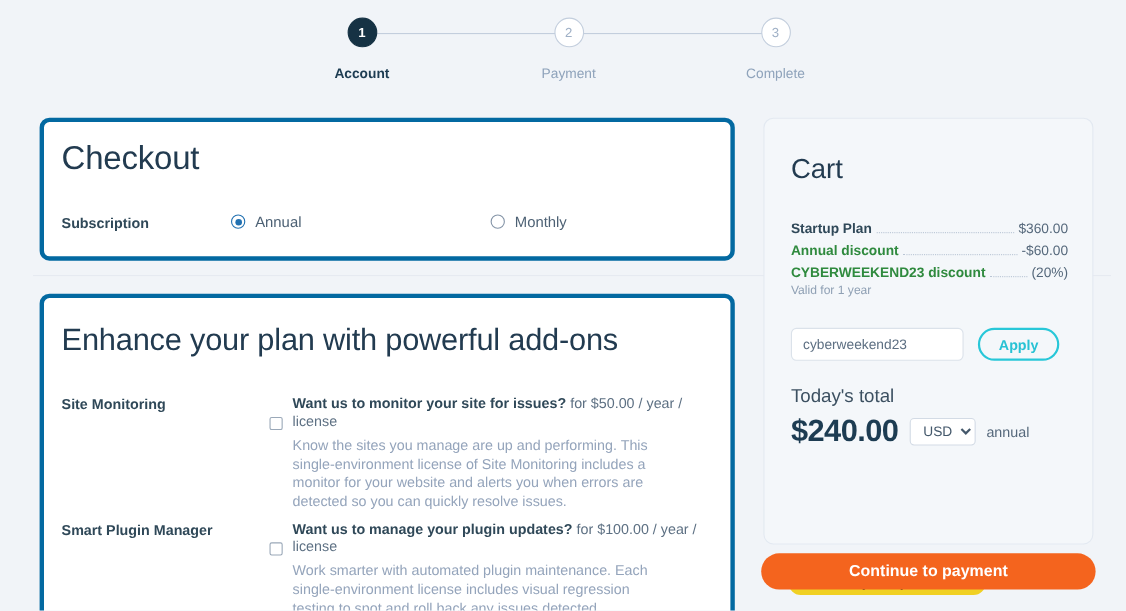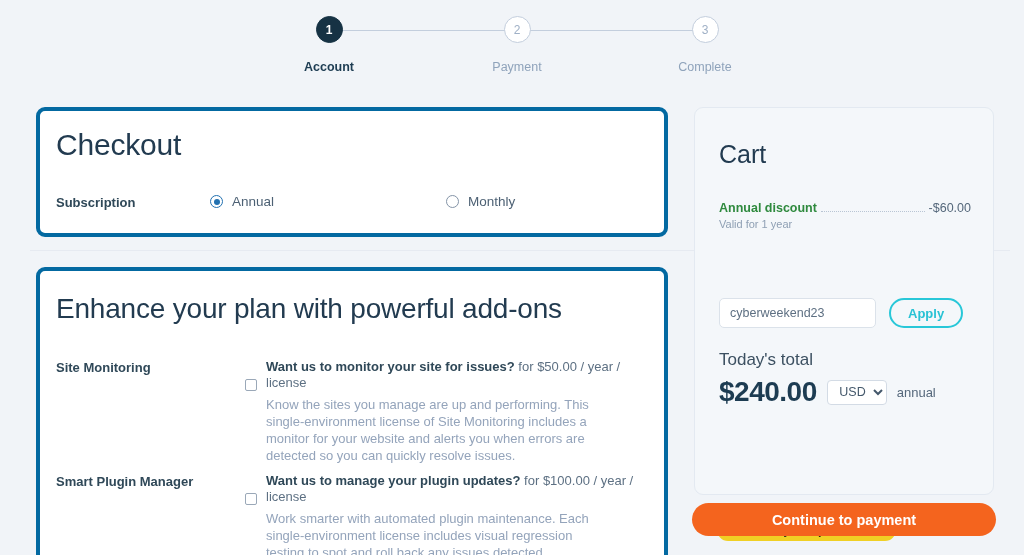--- a/index.html
+++ b/index.html
@@ -370,27 +370,37 @@
       </span>
     </div>
     <div class="addon-desc">Work smarter with automated plugin maintenance. Each single-environment license includes visual regression testing to spot and roll back any issues detected.</div>
   </div>
 </div>
 
 <div id="cart-panel">
   <div class="cart-title">Cart</div>
 
   <div class="cart-lines">
+    <div class="cart-line plan">
+      <span class="cl-name">Startup Plan</span>
+      <span class="cl-leader"></span>
+      <span class="cl-val">$360.00</span>
+    </div>
 
     <div class="cart-line discount">
       <span class="cl-name">Annual discount</span>
       <span class="cl-leader"></span>
       <span class="cl-val">-$60.00</span>
     </div>
 
+    <div class="cart-line discount">
+      <span class="cl-name">CYBERWEEKEND23 discount</span>
+      <span class="cl-leader"></span>
+      <span class="cl-val">(20%)</span>
+    </div>
     <div class="cart-sub">Valid for 1 year</div>
   </div>
 
   <div class="coupon-row">
     <input class="coupon-input" type="text" value="cyberweekend23" style="">
     <button class="apply-btn">Apply</button>
   </div>
 
   <div class="total-label">Today's total</div>
 

